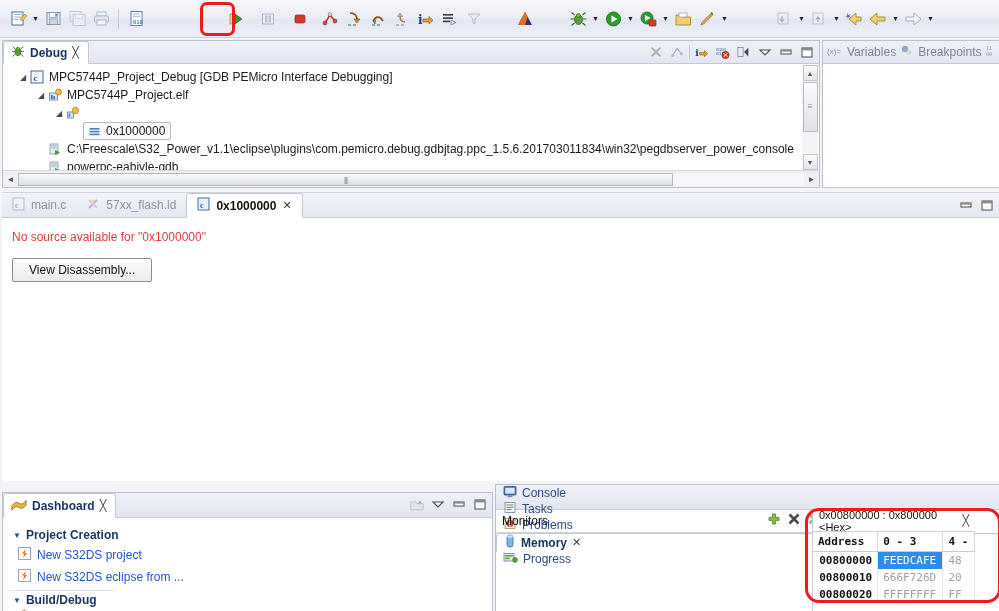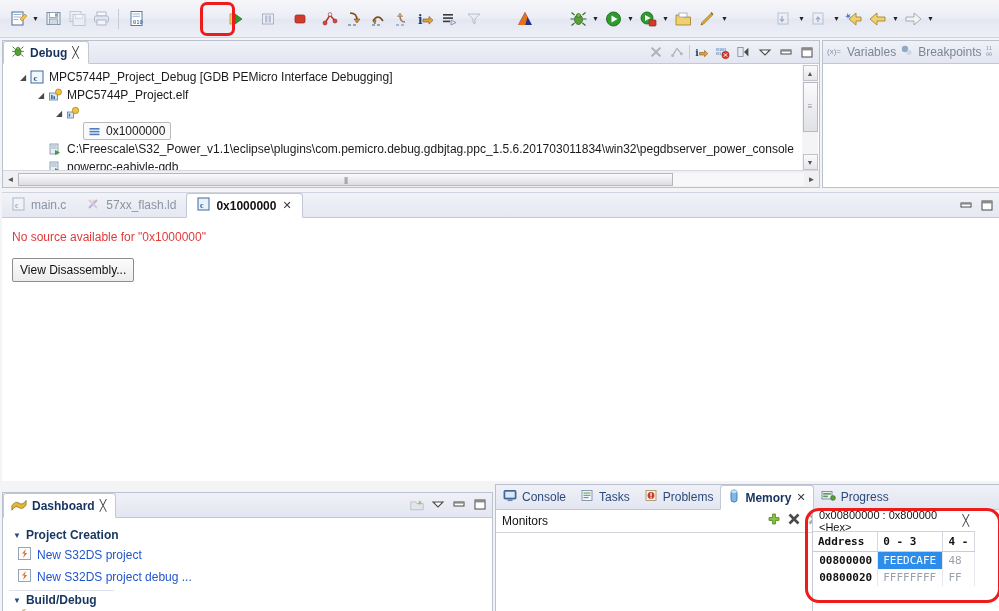--- a/index.html
+++ b/index.html
@@ -121,21 +121,21 @@
   .ed-tab {
     display:flex;align-items:center;gap:6px;padding:0 10px; font-size:12px; color:#8b93a4;
   }
   .ed-tab.active {
     background:#fff; border:1px solid #c2c7d6; border-bottom:1px solid #fff;
     margin-bottom:-1px; border-radius:3px 3px 0 0; color:#111; font-weight:bold;
   }
   .ed-body { padding: 12px 0 0 10px; background:#fff; height:263px;}
   .err-msg { color:#e03b3b; font-size:12px; margin-bottom:14px;}
   .disasm-btn {
-    display:inline-block; padding:4px 7px; font-size:12px;
+    display:inline-block; padding:4px 16px; font-size:12px;
     background: linear-gradient(to bottom,#fcfcfc,#ececec);
     border:1px solid #8d8d8d; border-radius:2px; color:#111;
   }
 
   
   .dash {
     position:absolute; left:2px; top:492px; width:491px; height:127px;
     background:#fff; border:1px solid #b9c0d0; border-bottom:none;
   }
   .dash-body { padding:6px 0 0 6px; font-size:12px; }
@@ -147,21 +147,21 @@
   .dash-link { display:flex; align-items:center; gap:5px; padding:2px 0 2px 8px; }
   .dash-link span.txt { color:#2255cc; font-size:12px;}
 
   
   .cons {
     position:absolute; left:495px; top:484px; width:504px; height:127px;
     background:#fff; border:1px solid #b9c0d0; border-right:none; border-bottom:none;
   }
   .cons-tabbar {
     height:25px; background:linear-gradient(to bottom,#f0f1f7,#e3e6f1);
-    border-bottom:1px solid #c3c8d8; display:flex; align-items:stretch; position:relative;
+    border-bottom:1px solid #c3c8d8; display:flex; align-items:stretch; position:relative;flex-direction:column;
   }
   .c-tab { display:flex;align-items:center;gap:5px; padding:0 7px; font-size:12px; color:#2b4a7d; }
   .c-tab.active {
     background:#fff;border:1px solid #c3c8d8;border-bottom:1px solid #fff;
     margin-bottom:-1px;border-radius:3px 3px 0 0; font-weight:bold; color:#16335e;
   }
   .mon-head {
     display:flex;align-items:center; height:22px; padding-left:6px;
     font-size:12px; color:#111; position:relative;
   }
@@ -718,21 +718,21 @@
         </span>
         <span class="txt">New S32DS project</span>
       </div>
       <div class="dash-link">
         <span>
           <svg width="15" height="15" viewBox="0 0 15 15">
             <rect x="1.5" y="1.5" width="12" height="12" fill="#fafbfd" stroke="#9aa3b2"></rect>
             <path d="M9 3 l-4 4.5 h2.4 L6 12 l4.2-5h-2.5z" fill="#e8701a"></path>
           </svg>
         </span>
-        <span class="txt">New S32DS project debug ...</span>
+        <span class="txt">New S32DS eclipse from ...</span>
       </div>
       <div class="dash-sec" style="width:105px;">
         <span class="caret">▼</span>
         <span>Build/Debug</span>
       </div>
       <div class="dash-link" style="opacity:.4;overflow:hidden;height:6px;">
         <span>
           <svg width="15" height="15" viewBox="0 0 15 15">
               <path d="M3 11 l8 -8" stroke="#8a6414" stroke-width="2"></path>
             </svg>
@@ -833,20 +833,25 @@
             <th>4 -</th>
           </tr>
         </thead>
         <tbody>
           <tr>
             <td class="mem-addr">00800000</td>
             <td class="mem-val sel">FEEDCAFE</td>
             <td class="mem-val">48</td>
           </tr>
           <tr>
+            <td class="mem-addr">00800010</td>
+            <td class="mem-val">666F726D</td>
+            <td class="mem-val">20</td>
+          </tr>
+          <tr>
             <td class="mem-addr">00800020</td>
             <td class="mem-val">FFFFFFFF</td>
             <td class="mem-val">FF</td>
           </tr>
         </tbody>
       </table>
     </div>
   </div>
 
   <div class="hl-box" style="left:200px; top:2px; width:35px; height:34px;"></div>

